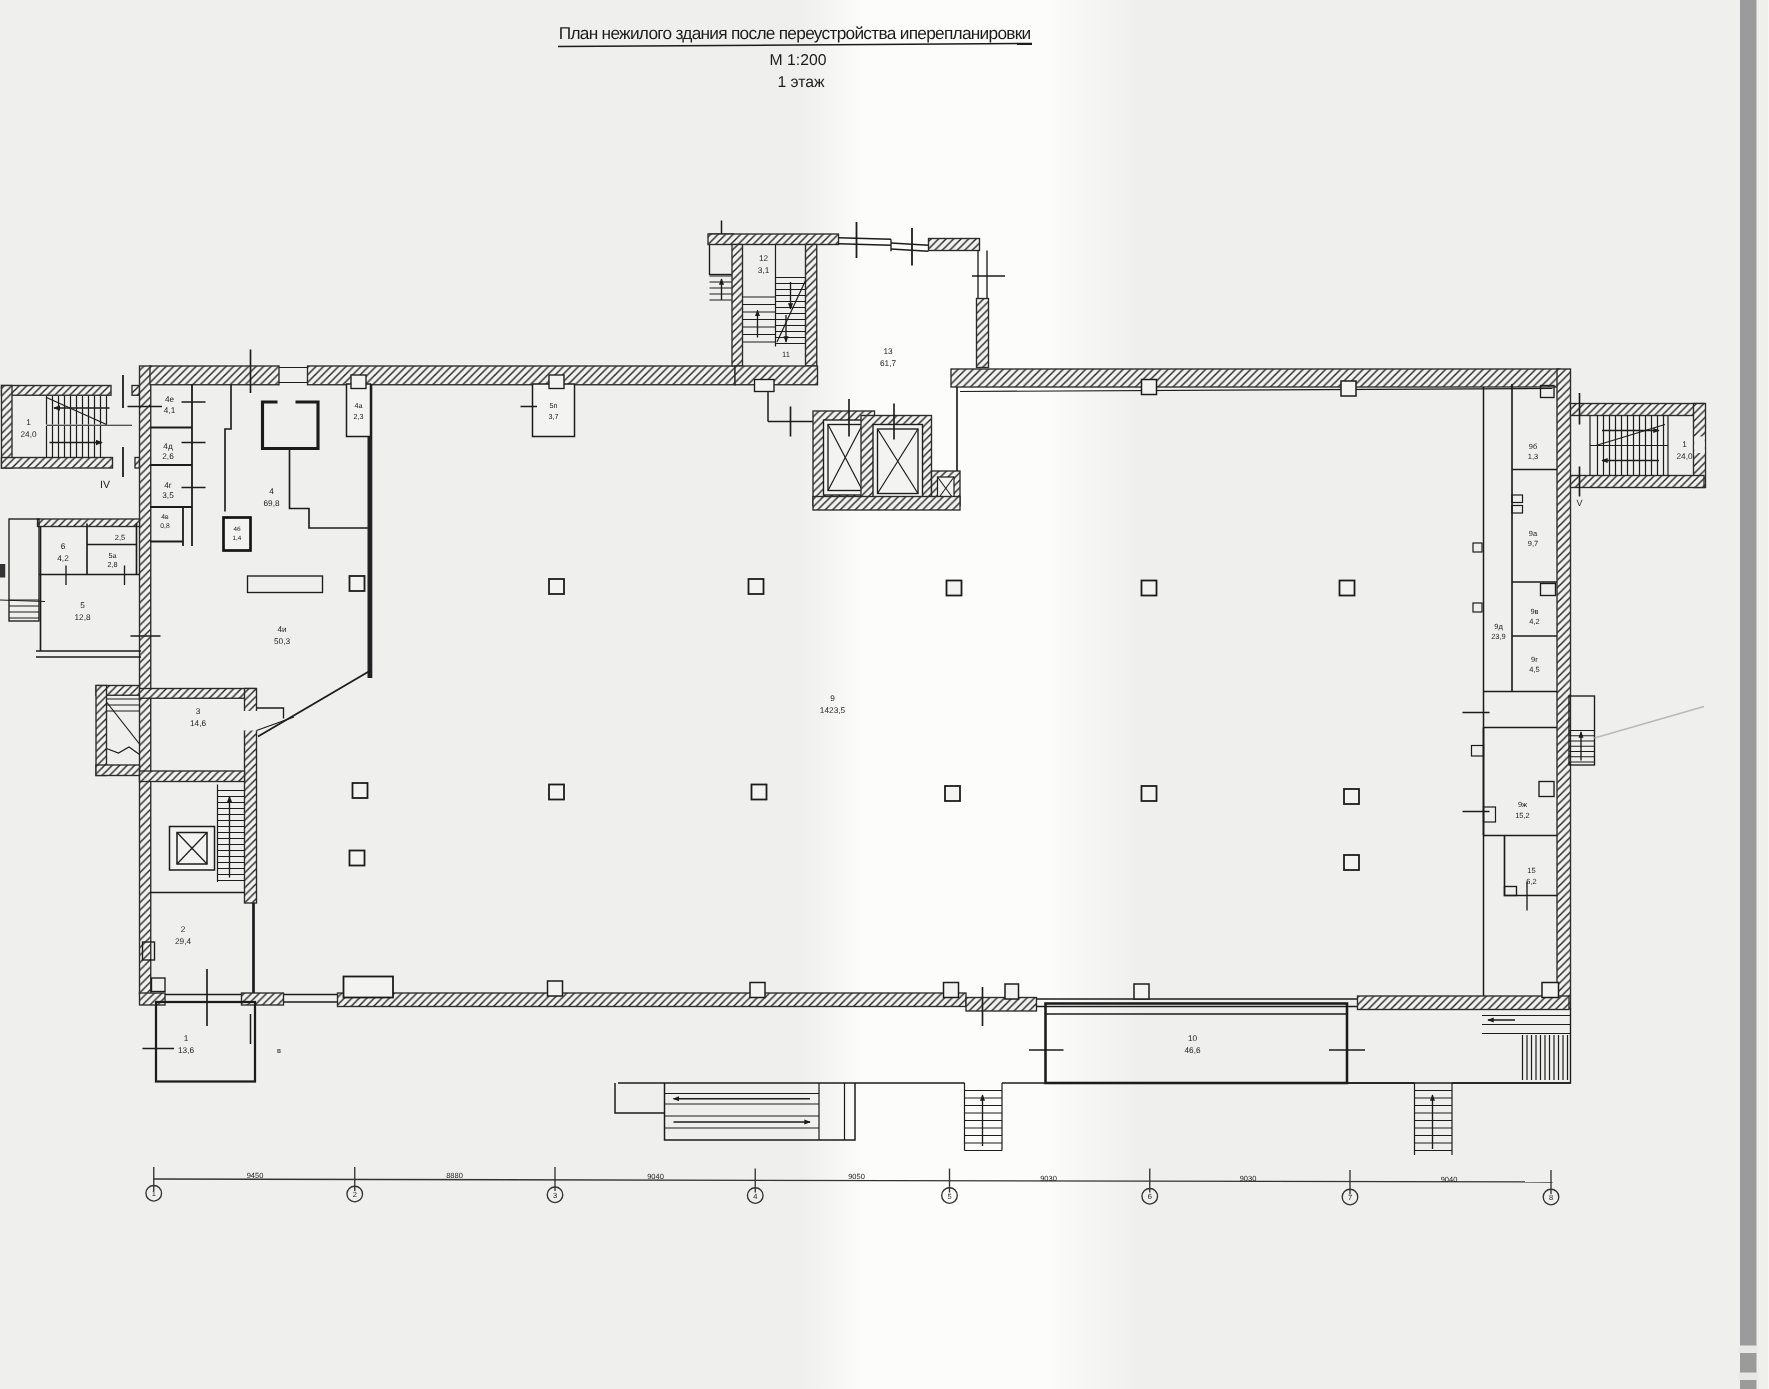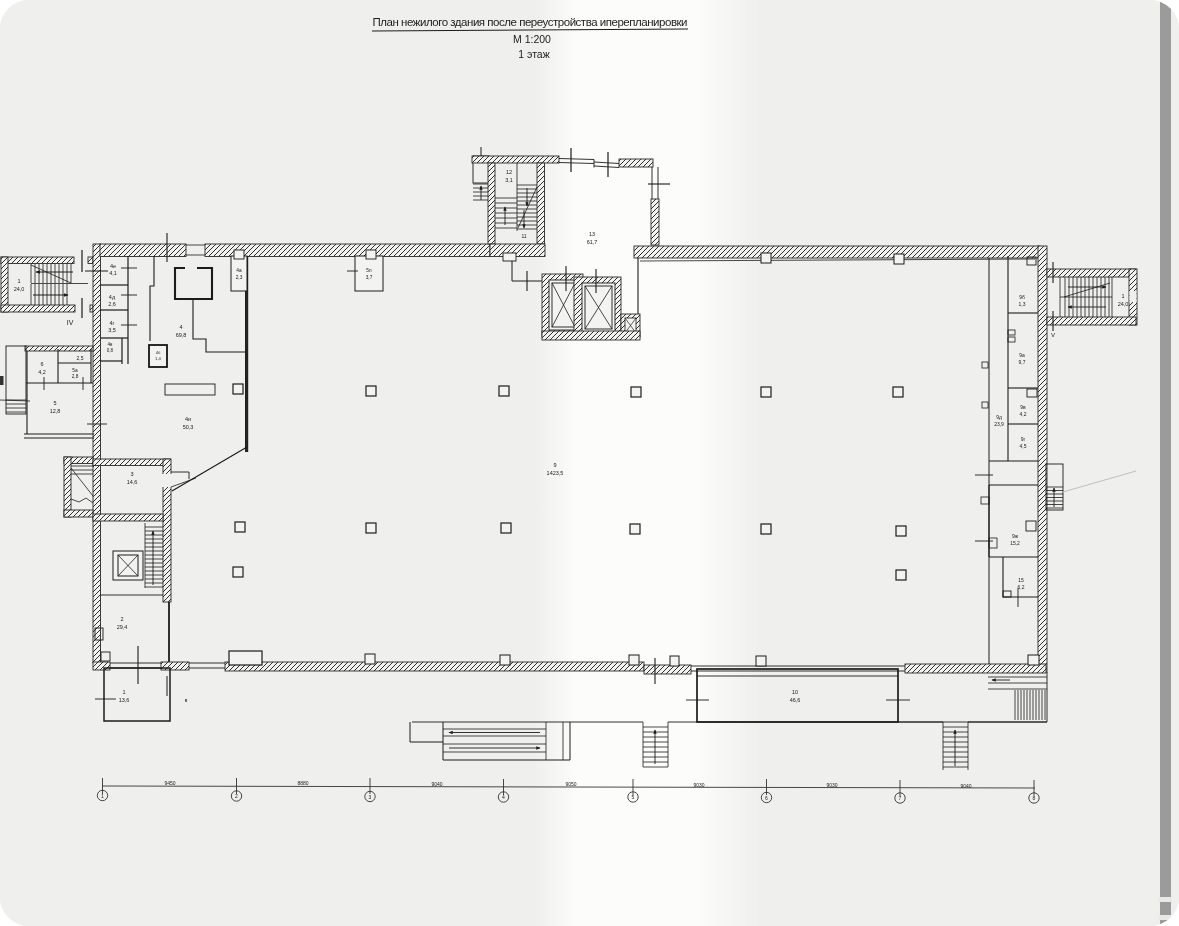--- a/index.html
+++ b/index.html
@@ -1,16 +1,16 @@
 <!DOCTYPE html>
 <html><head>
 <meta charset="utf-8">
 <style>
   html,body{margin:0;padding:0;background:#fff;}
-  .page{position:relative;width:1179px;height:926px;overflow:hidden;background:#efefed;font-family:"Liberation Sans",sans-serif;border-radius:29px;}
+  .page{position:relative;width:1179px;height:926px;overflow:hidden;background:#efefed;font-family:"Liberation Sans",sans-serif;}
   svg{position:absolute;left:0;top:0;filter:blur(0.28px);}
   text{font-family:"Liberation Sans",sans-serif;fill:#1c1c1c;}
 </style>
 </head>
 <body>
 <div class="page">
 <svg width="1179" height="926" viewBox="0 0 1179 926">
 <defs>
 <pattern id="hz" width="5.0" height="5.0" patternUnits="userSpaceOnUse">
   <rect width="5.0" height="5.0" fill="#f2f2f0"></rect>

